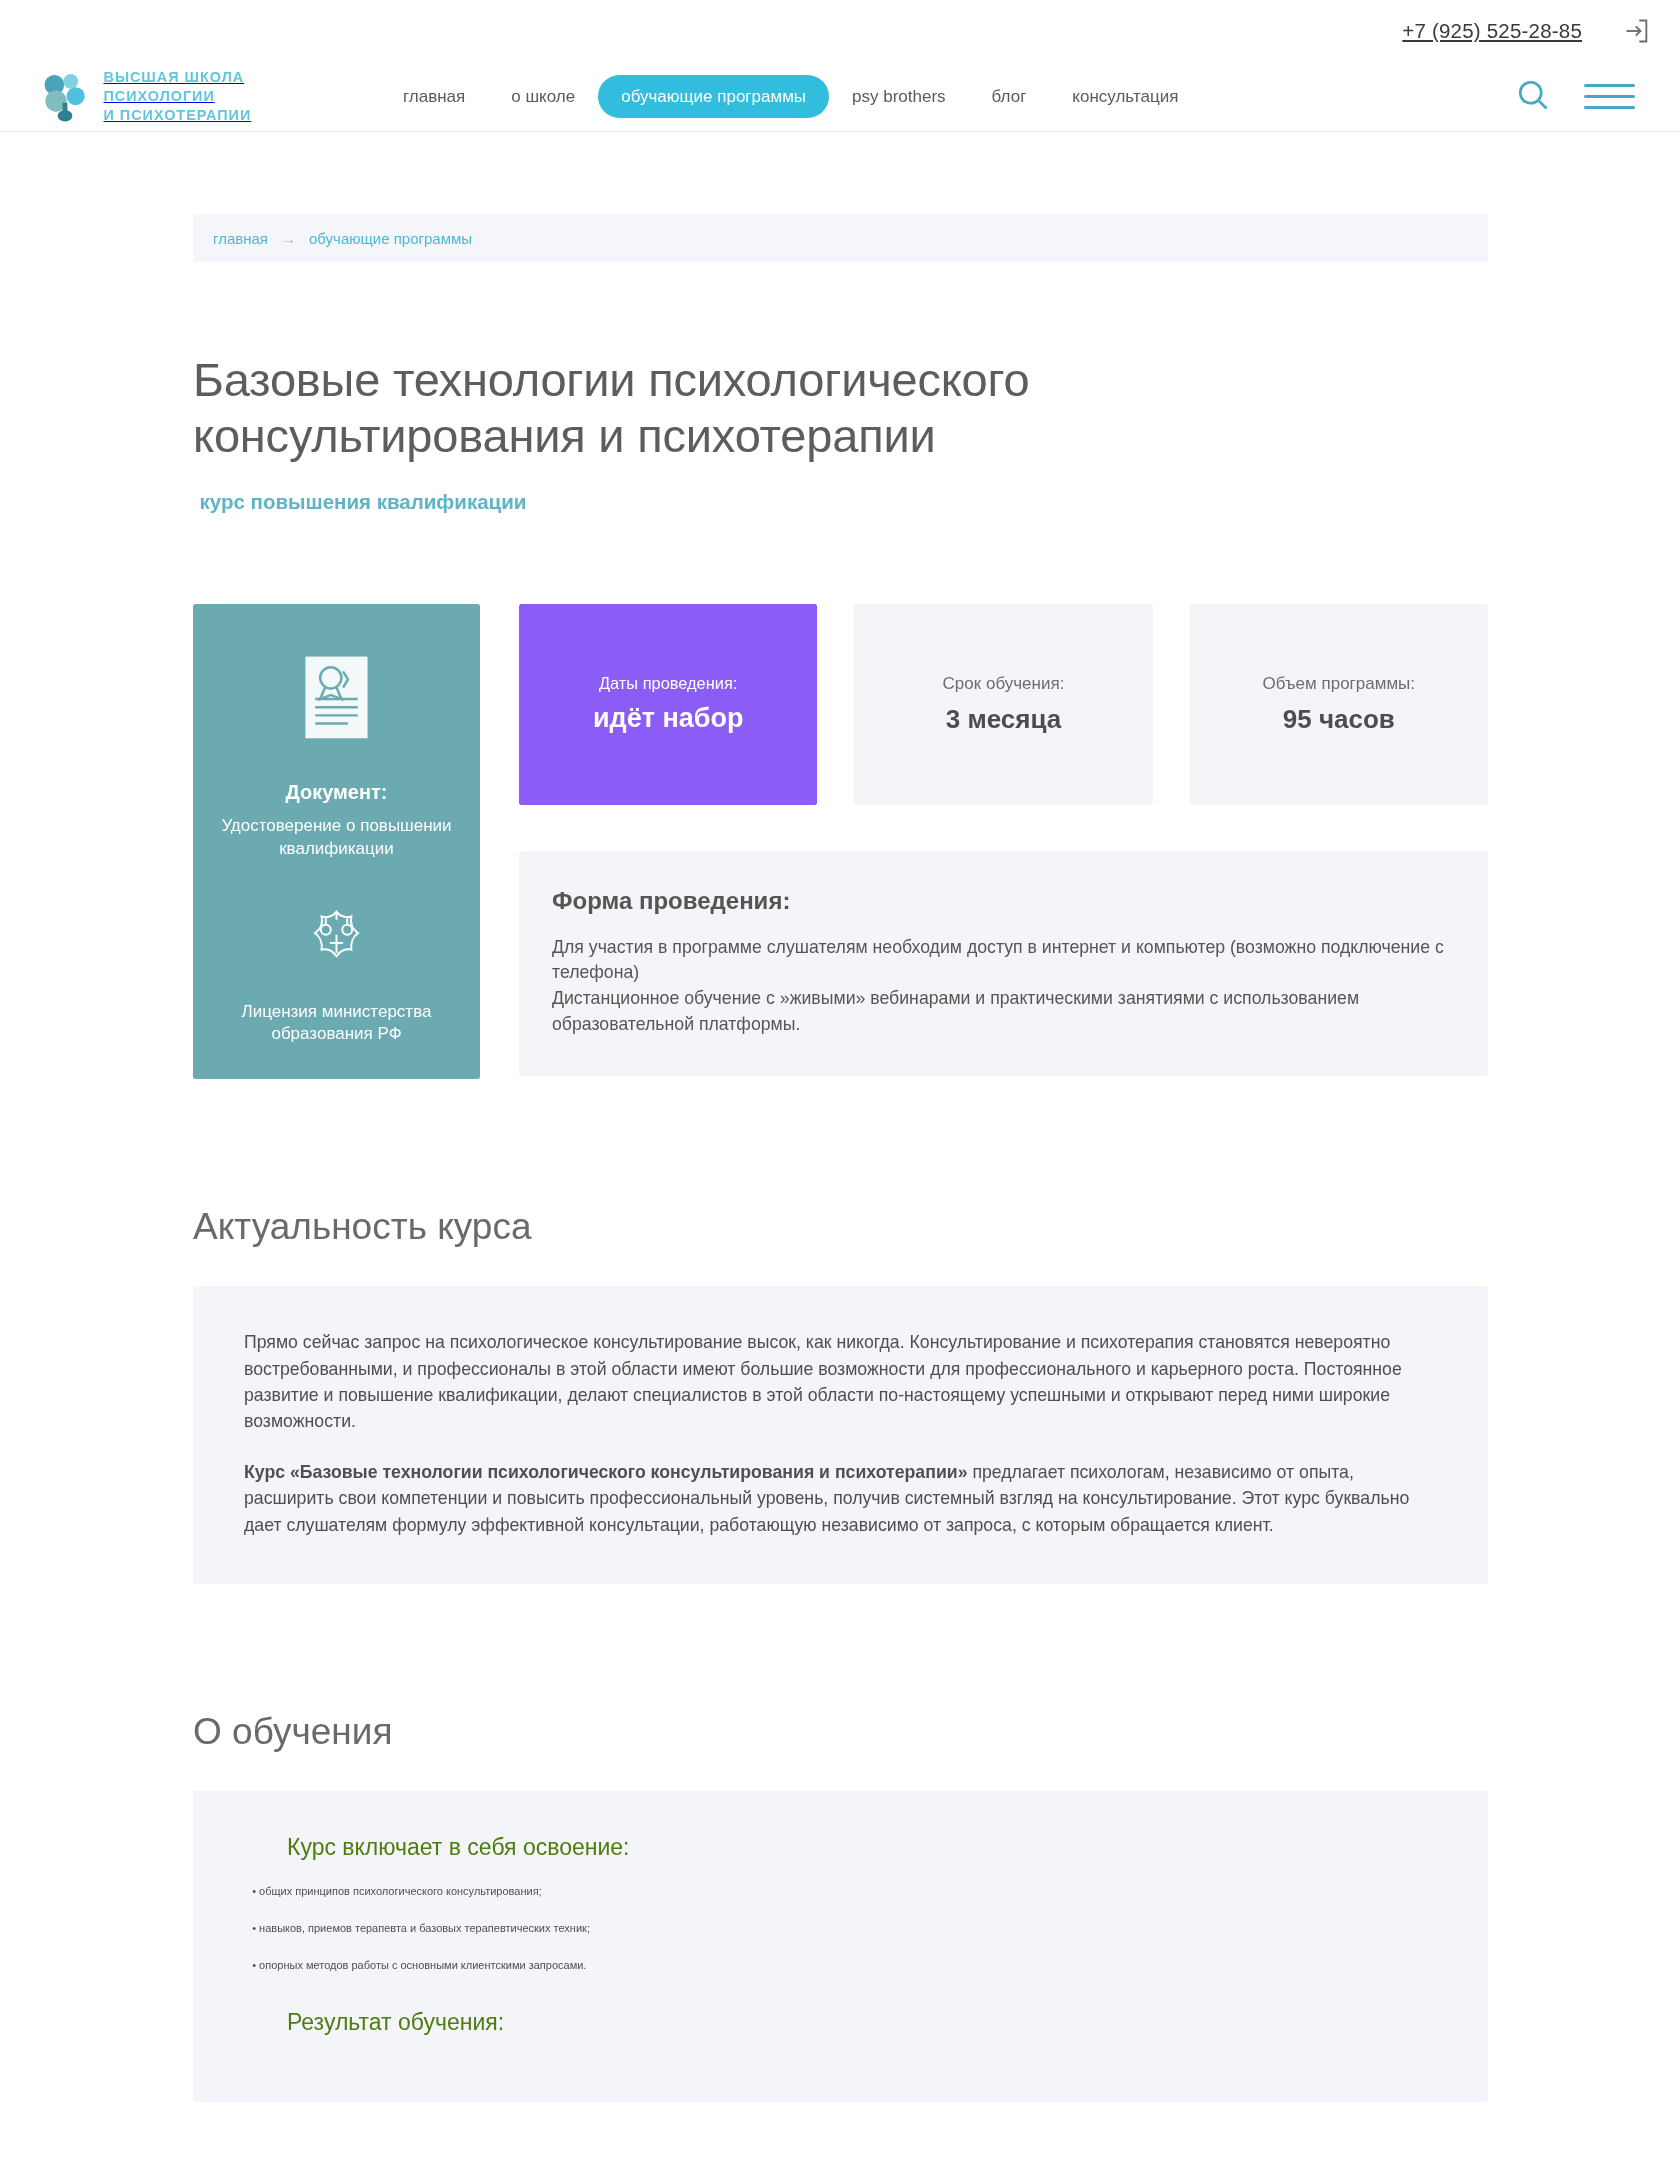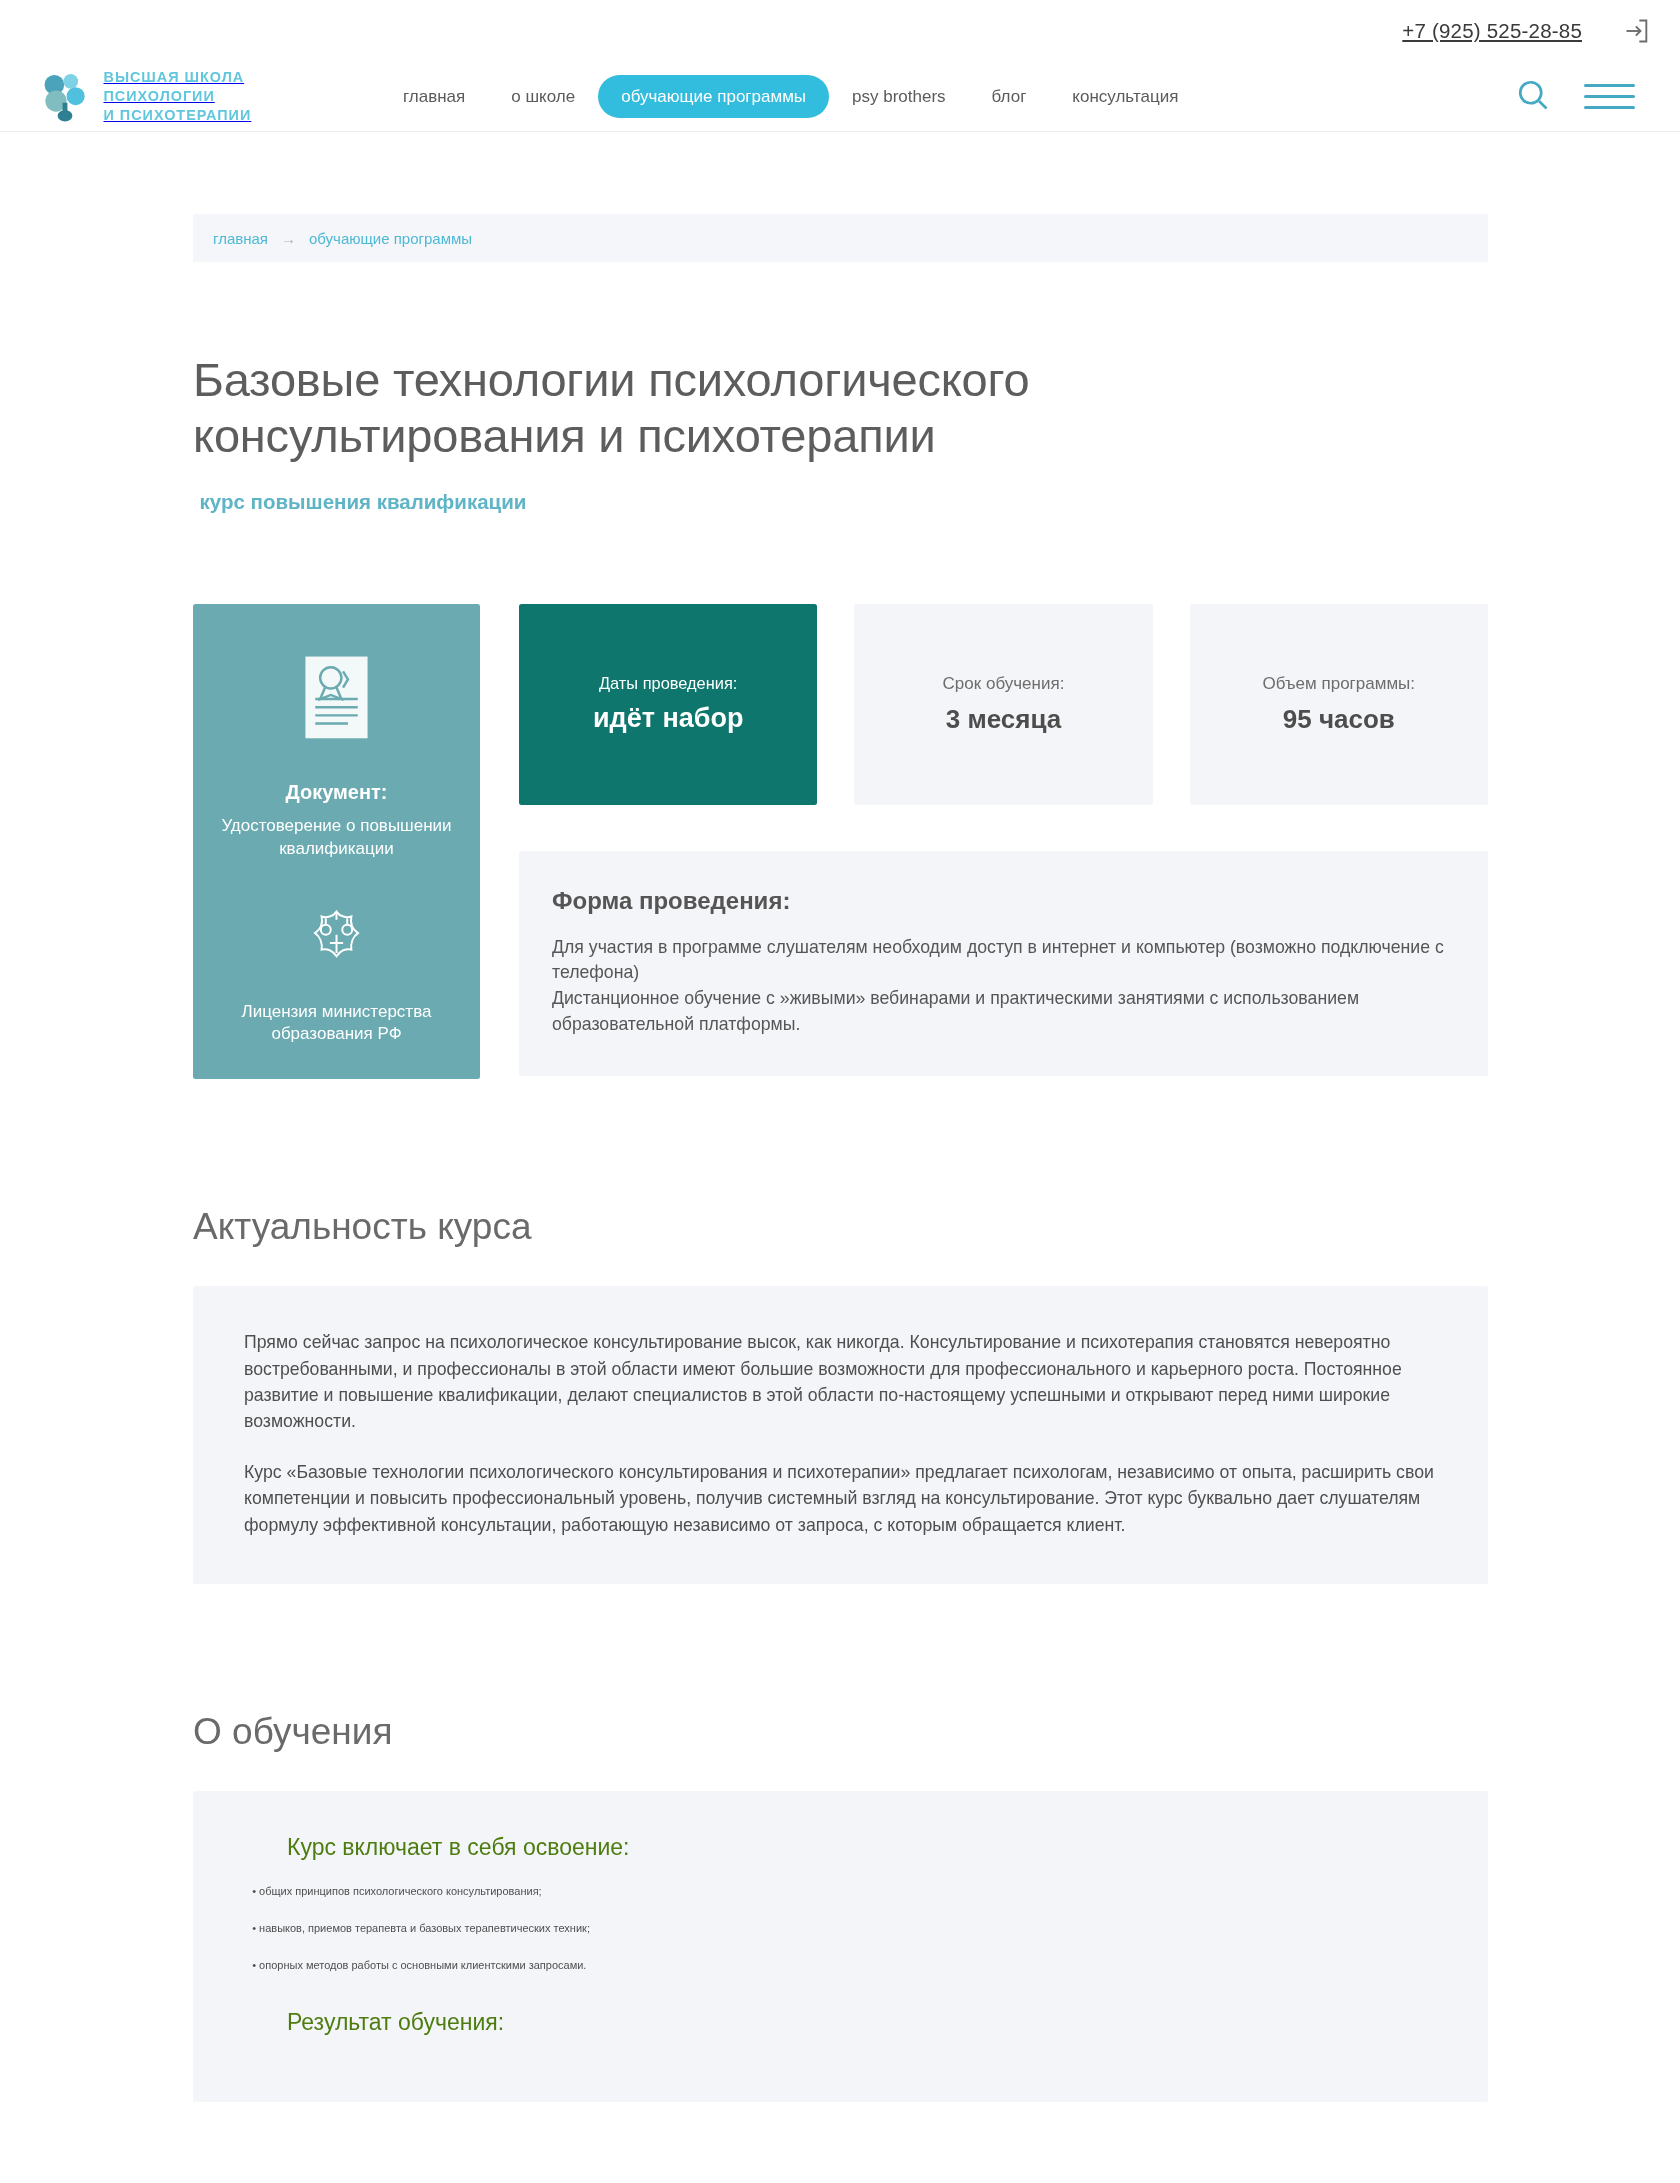--- a/index.html
+++ b/index.html
@@ -148,21 +148,21 @@
   .stat {
     flex: 1;
     height: 201px;
     background: #f4f5f9;
     display: flex;
     flex-direction: column;
     align-items: center;
     justify-content: center;
     border-radius: 2.5px;
   }
-  .stat.accent { background: #0f766e; color: #fff; }
+  .stat.accent { background: #8b5cf6; color: #fff; }
   .stat-label { font-size: 17px; margin-bottom: 10px; color: #6d6d6d; }
   .stat.accent .stat-label { color: #ffffff; font-size: 16.4px; }
   .stat-value { font-size: 26px; font-weight: bold; color: #4d4d4d; }
   .stat.accent .stat-value { color: #ffffff; font-size: 27px; }
 
   .form-box {
     margin-top: 46px;
     background: #f4f5f9;
     border-radius: 2.5px;
     padding: 36px 33px 39px;
@@ -191,21 +191,21 @@
     background: #f4f5f9;
     border-radius: 2.5px;
     padding: 43px 51px 46px;
   }
   .panel p {
     font-size: 17.7px;
     line-height: 1.48;
     color: #4f4f4f;
   }
   .panel p + p { margin-top: 25px; }
-  .panel .lead { font-weight: normal; margin-top: 20px; }
+  .panel .lead { font-weight: bold; margin-top: 20px; }
   .panel .list-head {
     font-size: 23px;
     font-weight: normal;
     color: #4d7c0f;
     margin-left: 43px;
     margin-bottom: 20px;
   }
   .panel ul { list-style: none; }
   .panel li {
     font-size: 11px;

